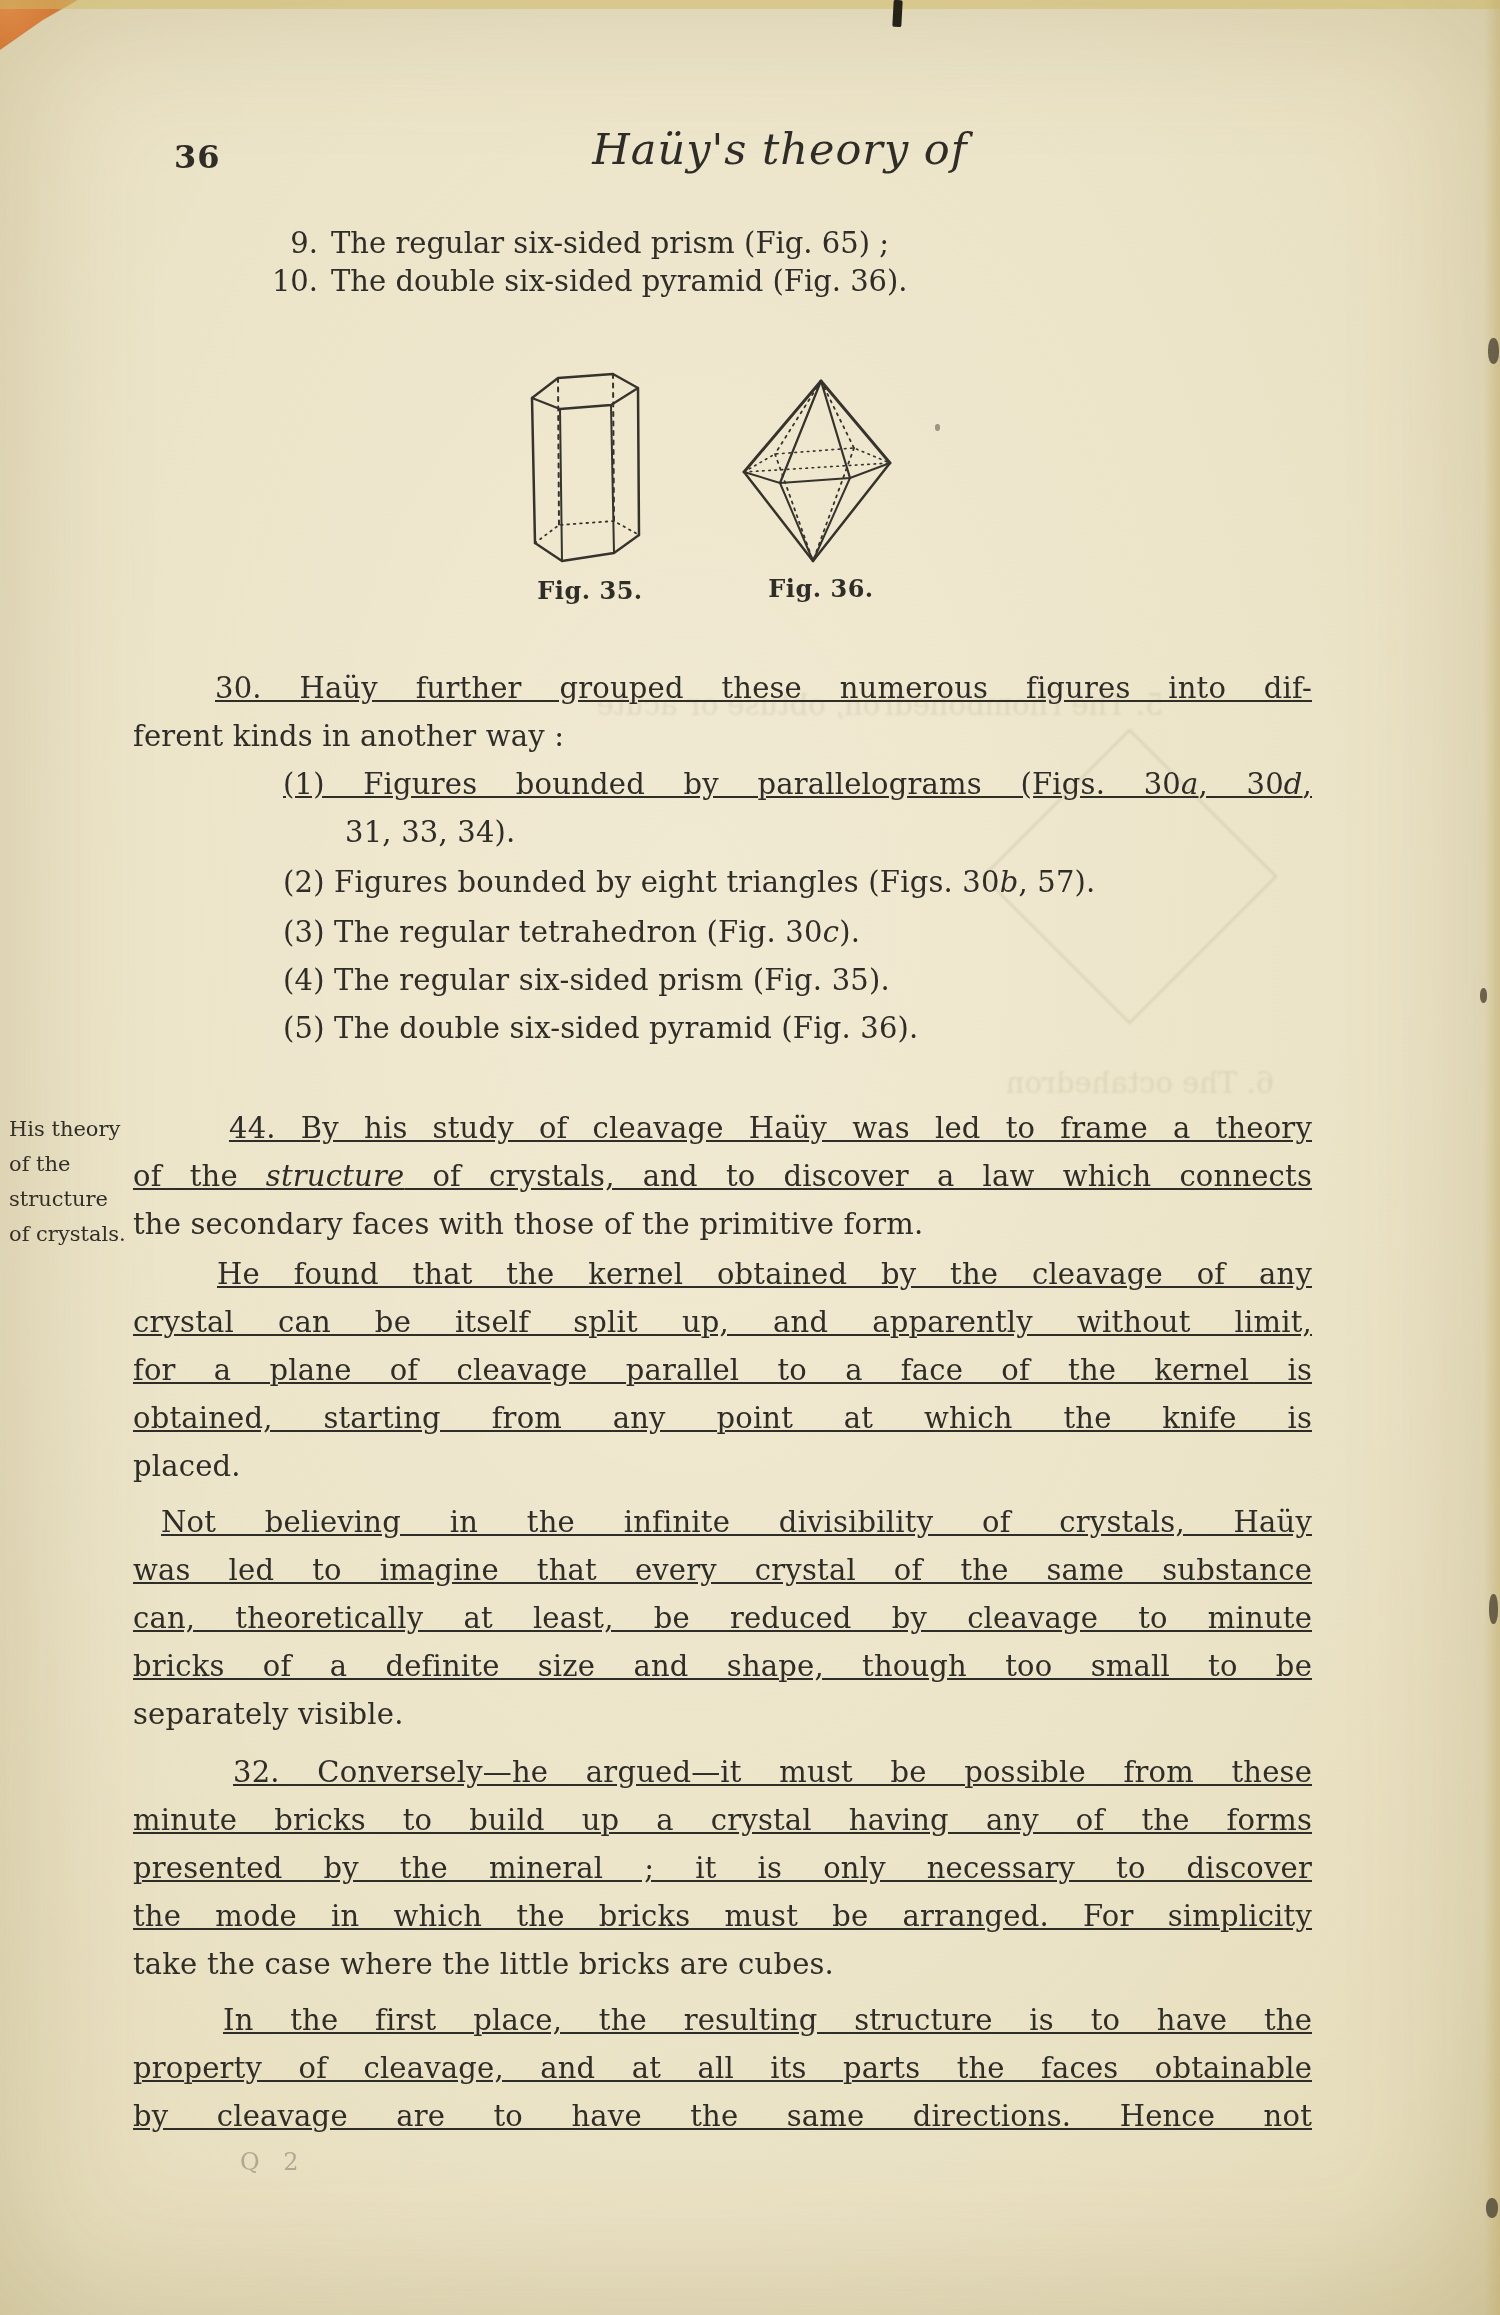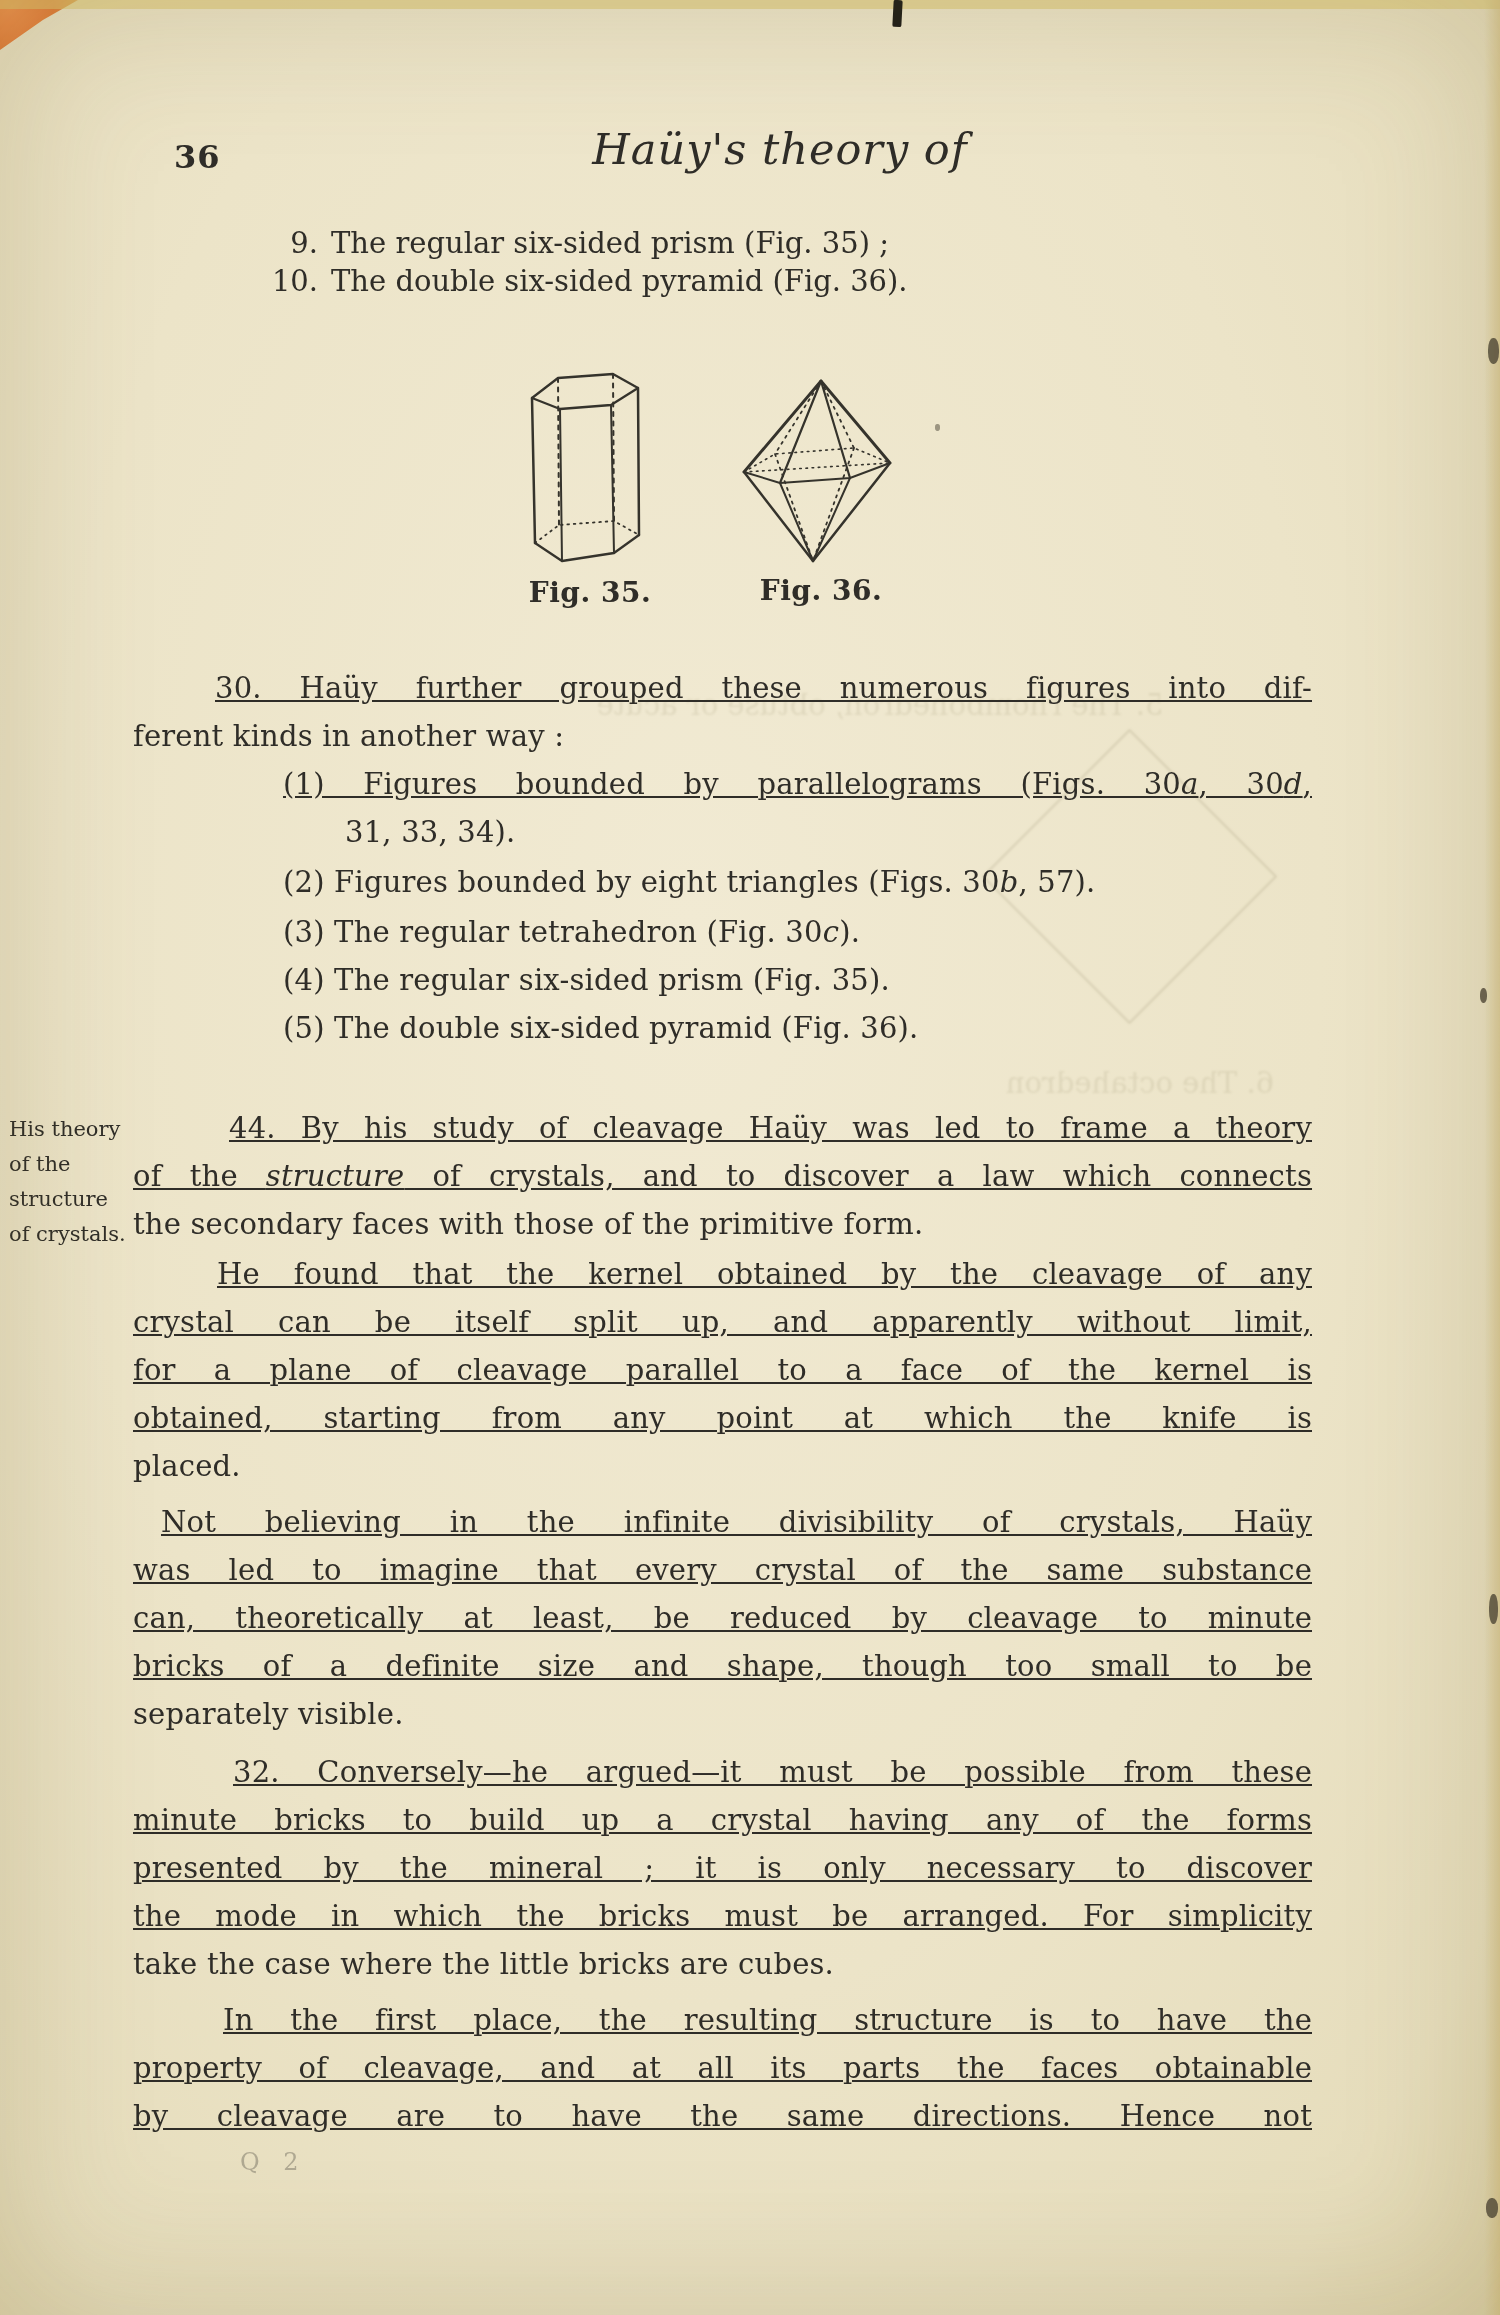--- a/index.html
+++ b/index.html
@@ -27,21 +27,21 @@
     position:absolute;left:133px;width:1179px;
     font-size:29px;line-height:40px;letter-spacing:.2px;
     box-sizing:border-box;white-space:normal;
   }
   .just{text-align:justify;text-align-last:justify;text-decoration:underline;}
   
   .intro-item{position:absolute;left:268px;font-size:29px;line-height:38px;}
   .intro-item .num{display:inline-block;width:50px;text-align:right;margin-right:13px;}
   
   .fig-svg{position:absolute;}
-  .fig-cap{position:absolute;width:150px;text-align:center;font-size:28px;font-weight:700;letter-spacing:.5px;}
+  .fig-cap{position:absolute;width:150px;text-align:center;font-size:24px;font-weight:700;letter-spacing:.5px;}
   
   .margin-note{
     position:absolute;left:9px;top:1112px;width:146px;
     text-align:left;font-size:21px;line-height:35px;
   }
   
   .corner-orange{
     position:absolute;left:0;top:0;width:78px;height:50px;
     background:radial-gradient(circle at 10% 10%, #ef8b43 0%, #e0752e 55%, #d9893c 80%, rgba(217,137,60,0) 100%);
     clip-path:polygon(0 0,100% 0,55% 40%,0 100%);
@@ -87,21 +87,21 @@
   <div class="speck s5"></div>
   <div class="showthrough st1">5. The rhombohedron, obtuse or acute</div>
   <div class="showthrough st2">6. The octahedron</div>
   <div class="ghost-diamond"></div>
   <div class="signature">Q 2</div>
 
   <div class="pagenum">36</div>
   <div class="runhead">Haüy's theory of</div>
 
   <div class="intro-item" style="top:224px">
-    <span class="num">9.</span><span>The regular six-sided prism (Fig. 35) ;</span>
+    <span class="num">9.</span><span>The regular six-sided prism (Fig. 65) ;</span>
   </div>
   <div class="intro-item" style="top:262px">
     <span class="num">10.</span><span>The double six-sided pyramid (Fig. 36).</span>
   </div>
 
   <div class="fig-svg" style="left:529px;top:365px;width:112px;height:205px">
     <svg width="112" height="205" viewBox="0 0 112 205" fill="none" stroke="#35332c" stroke-linecap="round" stroke-linejoin="round">
       <path d="M3,33 L29,13 L84,9 L109,23 L82,40 L31,44 Z" stroke-width="2.3"></path>
       <path d="M3,33 L6,178" stroke-width="2.5"></path>
       <path d="M109,23 L110,170" stroke-width="2.5"></path>

